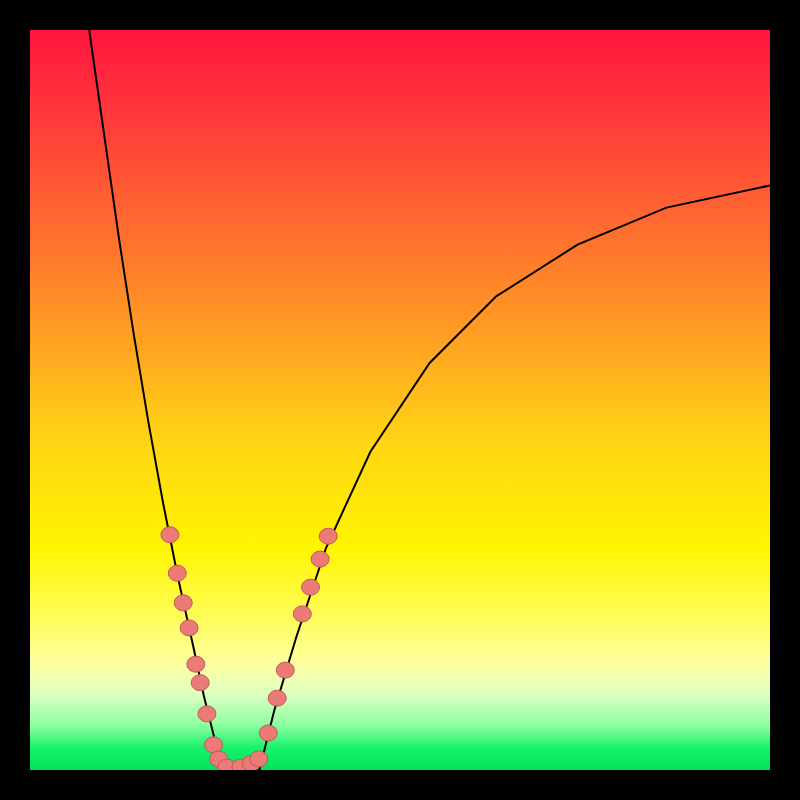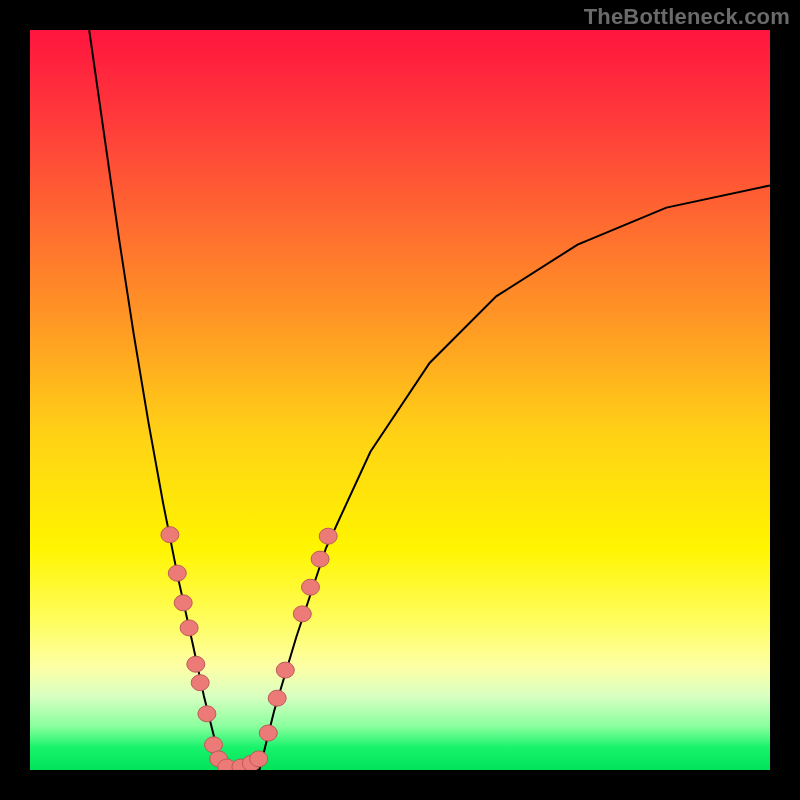--- a/index.html
+++ b/index.html
@@ -65,21 +65,20 @@
   .dot {
     fill: #ec7b78;
     stroke: #bb5a57;
     stroke-width: 1;
   }
 </style>
 </head>
 <body>
 
 <div class="stage">
-  <div class="watermark">TheBottleneck.com</div>
 
   <div class="plot"></div>
 
   <svg class="curves" viewBox="0 0 740 740" preserveAspectRatio="none">
     <path id="curve-path" class="curve" d="M59.2 0.0 L74.0 103.6 L88.8 207.2 L103.6 303.4 L118.4 392.2 L133.2 473.6 L148.0 547.6 L162.8 614.2 L173.9 666.0 L185.0 710.4 L192.4 740.0 L192.4 740.0 L199.8 740.0 L207.2 740.0 L214.6 740.0 L222.0 740.0 L229.4 740.0 L229.4 740.0 L244.2 680.8 L266.4 606.8 L296.0 518.0 L340.4 421.8 L399.6 333.0 L466.2 266.4 L547.6 214.6 L636.4 177.6 L740.0 155.4 "></path>
     <g id="dots-group">
         <ellipse cx="139.9" cy="504.7" rx="9" ry="8" class="dot"></ellipse>
         <ellipse cx="147.3" cy="543.2" rx="9" ry="8" class="dot"></ellipse>
         <ellipse cx="153.2" cy="572.8" rx="9" ry="8" class="dot"></ellipse>
         <ellipse cx="159.1" cy="597.9" rx="9" ry="8" class="dot"></ellipse>

